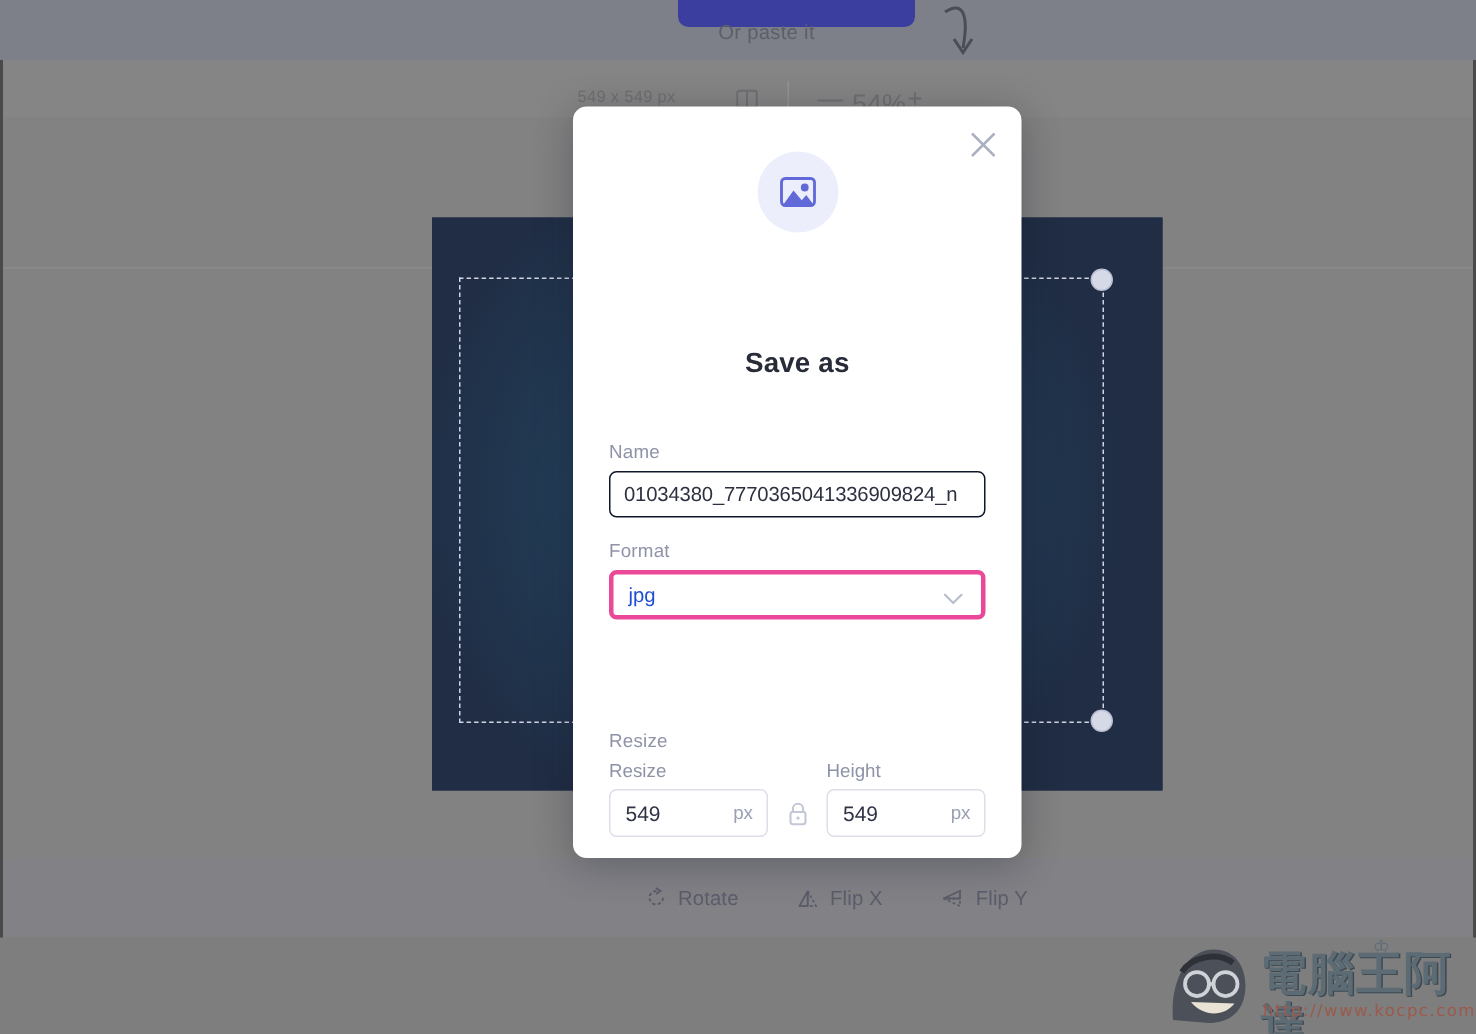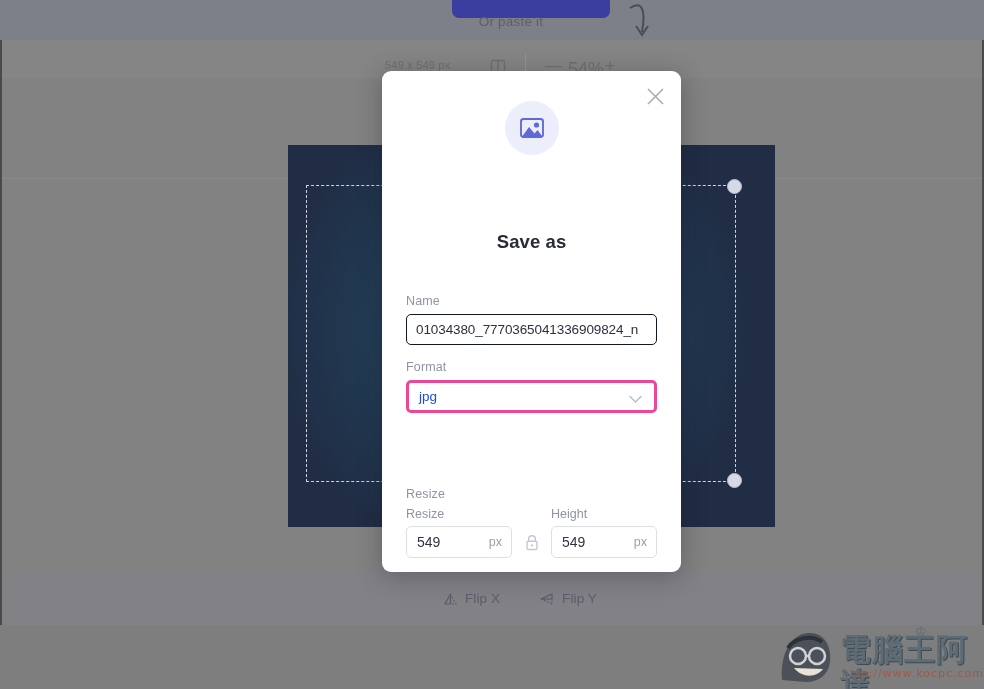--- a/index.html
+++ b/index.html
@@ -259,20 +259,27 @@
 
   <div class="crop-sel">
     <div class="handle h-tr"></div>
     <div class="handle h-br"></div>
   </div>
 
   <div class="bg-bottombar"></div>
 
   <div class="tools">
     <div class="tool-gap"></div>
+    <div class="tool">
+      <svg width="15" height="15" viewBox="0 0 15 15">
+        <path d="M12 7.5 A4.5 4.5 0 1 1 7.5 3 L10 3" stroke="#5b5d6b" stroke-width="1.3" fill="none" stroke-dasharray="2.2 1.6"></path>
+        <path d="M7.3 1 L10.3 3 L7.3 5" stroke="#5b5d6b" stroke-width="1.3" fill="none"></path>
+      </svg>
+      <span>Rotate</span>
+    </div>
     <div class="tool-gap"></div>
     <div class="tool">
       <svg width="15" height="14" viewBox="0 0 15 14">
         <path d="M7.5 2 L2 12 H7.5 Z" stroke="#5b5d6b" stroke-width="1.2" fill="none"></path>
         <path d="M7.5 2 L13 12 H7.5 Z" stroke="#5b5d6b" stroke-width="1.2" fill="none" stroke-dasharray="1.8 1.6"></path>
       </svg>
       <span>Flip X</span>
     </div>
     <div class="tool-gap"></div>
     <div class="tool">

